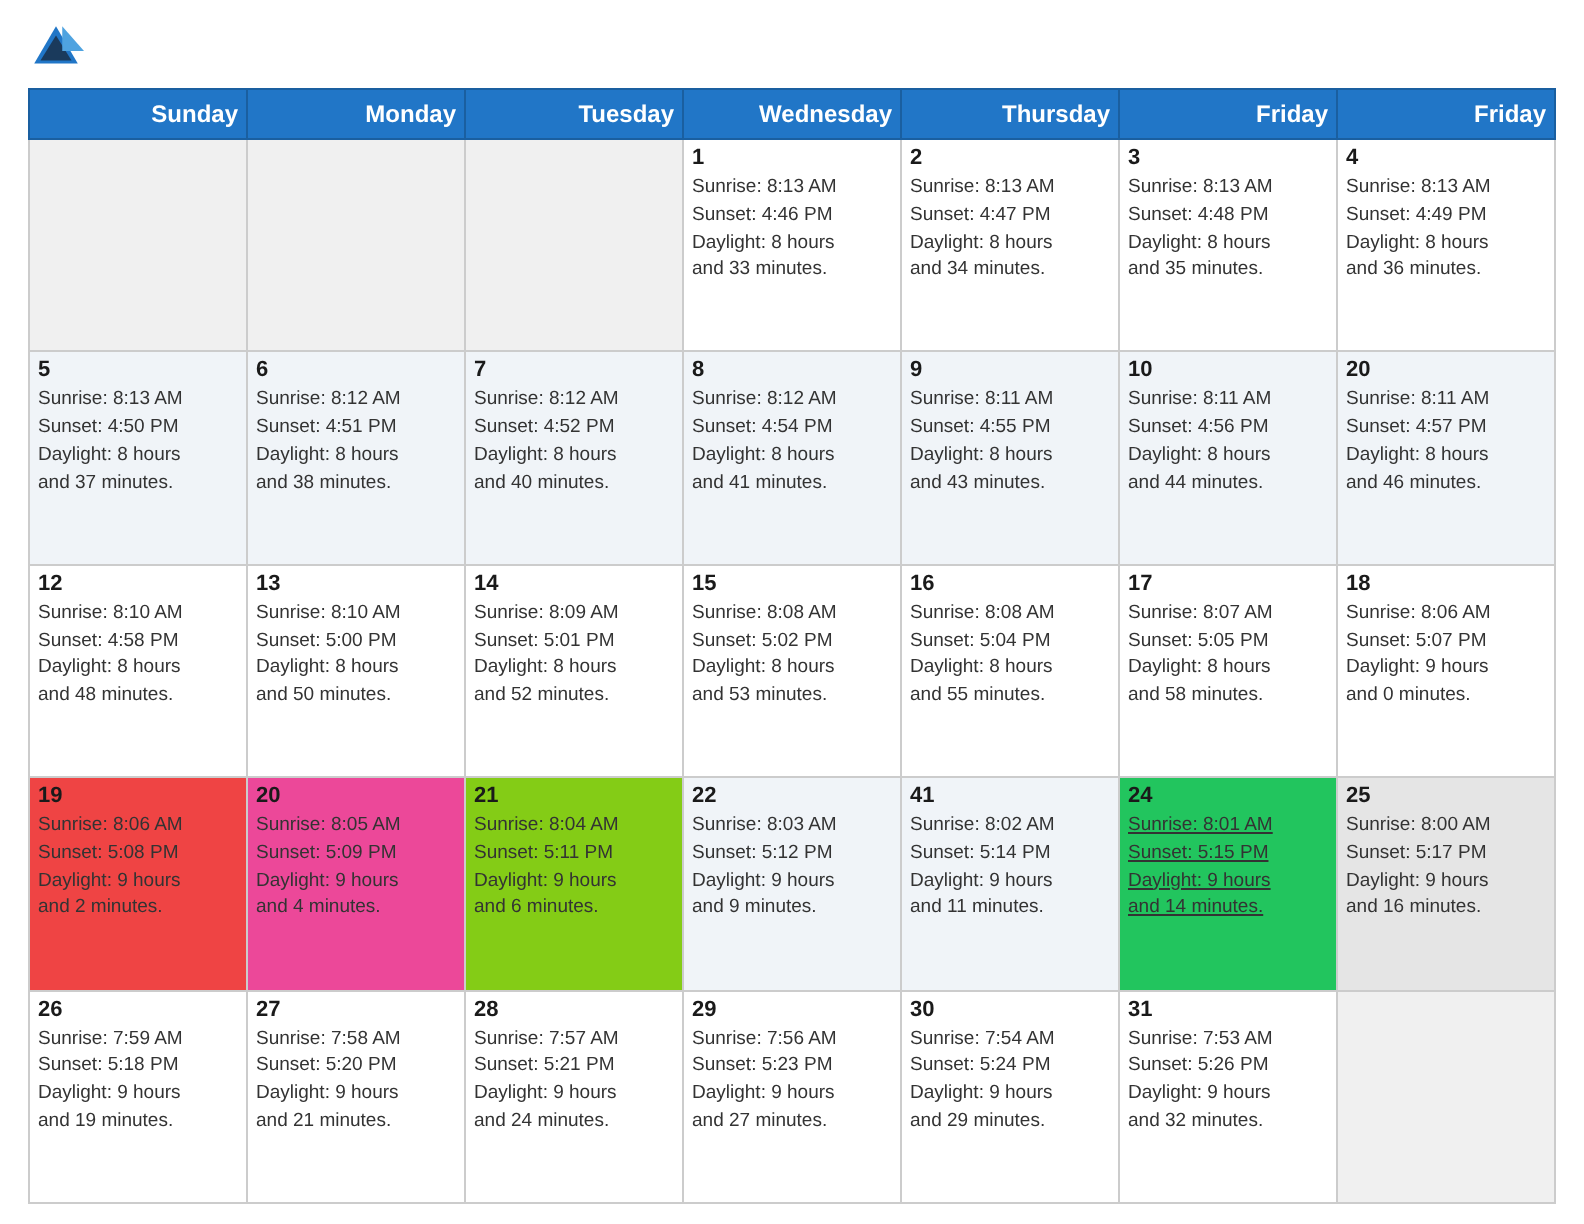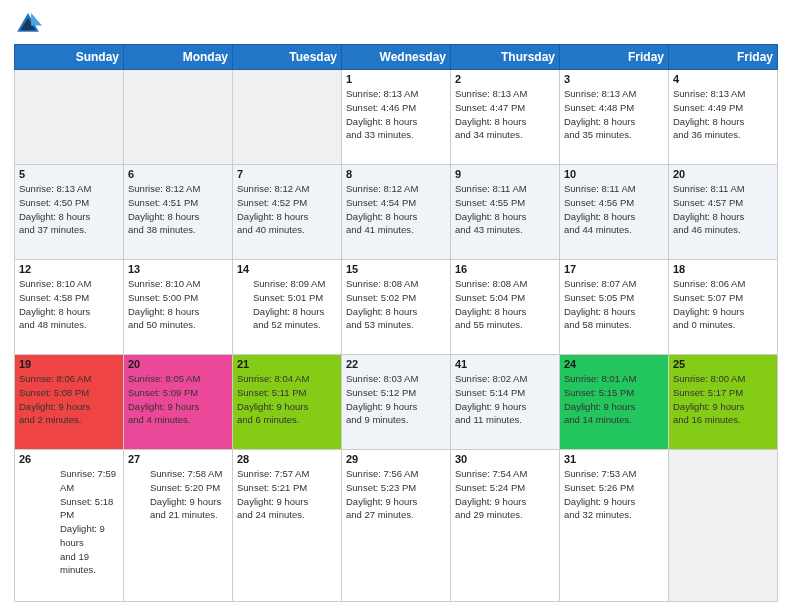--- a/index.html
+++ b/index.html
@@ -221,21 +221,21 @@
           </td>
           <td>
             <div class="day-number">13</div>
             <div class="cell-info" style="white-space: pre-line;">Sunrise: 8:10 AM
 Sunset: 5:00 PM
 Daylight: 8 hours
 and 50 minutes.</div>
           </td>
           <td>
             <div class="day-number">14</div>
-            <div class="cell-info" style="white-space: pre-line; margin-left: 16px;">Sunrise: 8:09 AM
+            <div class="cell-info" style="white-space: pre-line;">Sunrise: 8:09 AM
 Sunset: 5:01 PM
 Daylight: 8 hours
 and 52 minutes.</div>
           </td>
           <td>
             <div class="day-number">15</div>
             <div class="cell-info" style="white-space: pre-line;">Sunrise: 8:08 AM
 Sunset: 5:02 PM
 Daylight: 8 hours
 and 53 minutes.</div>
@@ -293,44 +293,44 @@
           </td>
           <td style="background: rgb(240, 244, 248);">
             <div class="day-number">41</div>
             <div class="cell-info" style="white-space: pre-line;">Sunrise: 8:02 AM
 Sunset: 5:14 PM
 Daylight: 9 hours
 and 11 minutes.</div>
           </td>
           <td style="background: #22c55e;">
             <div class="day-number">24</div>
-            <div class="cell-info" style="white-space: pre-line;">Sunrise: 8:01 AM
+            <div class="cell-info" style="white-space: pre-line; text-decoration: underline;">Sunrise: 8:01 AM
 Sunset: 5:15 PM
 Daylight: 9 hours
 and 14 minutes.</div>
           </td>
-          <td style="background: #84cc16;">
+          <td style="background: #e5e5e5;">
             <div class="day-number">25</div>
             <div class="cell-info" style="white-space: pre-line;">Sunrise: 8:00 AM
 Sunset: 5:17 PM
 Daylight: 9 hours
 and 16 minutes.</div>
           </td>
         </tr>
         <tr>
           <td>
             <div class="day-number">26</div>
-            <div class="cell-info" style="white-space: pre-line; margin-left: 41px;">Sunrise: 7:59 AM
+            <div class="cell-info" style="white-space: pre-line;">Sunrise: 7:59 AM
 Sunset: 5:18 PM
 Daylight: 9 hours
 and 19 minutes.</div>
           </td>
           <td>
             <div class="day-number">27</div>
-            <div class="cell-info" style="white-space: pre-line; margin-left: 22px;">Sunrise: 7:58 AM
+            <div class="cell-info" style="white-space: pre-line;">Sunrise: 7:58 AM
 Sunset: 5:20 PM
 Daylight: 9 hours
 and 21 minutes.</div>
           </td>
           <td>
             <div class="day-number">28</div>
             <div class="cell-info" style="white-space: pre-line;">Sunrise: 7:57 AM
 Sunset: 5:21 PM
 Daylight: 9 hours
 and 24 minutes.</div>

